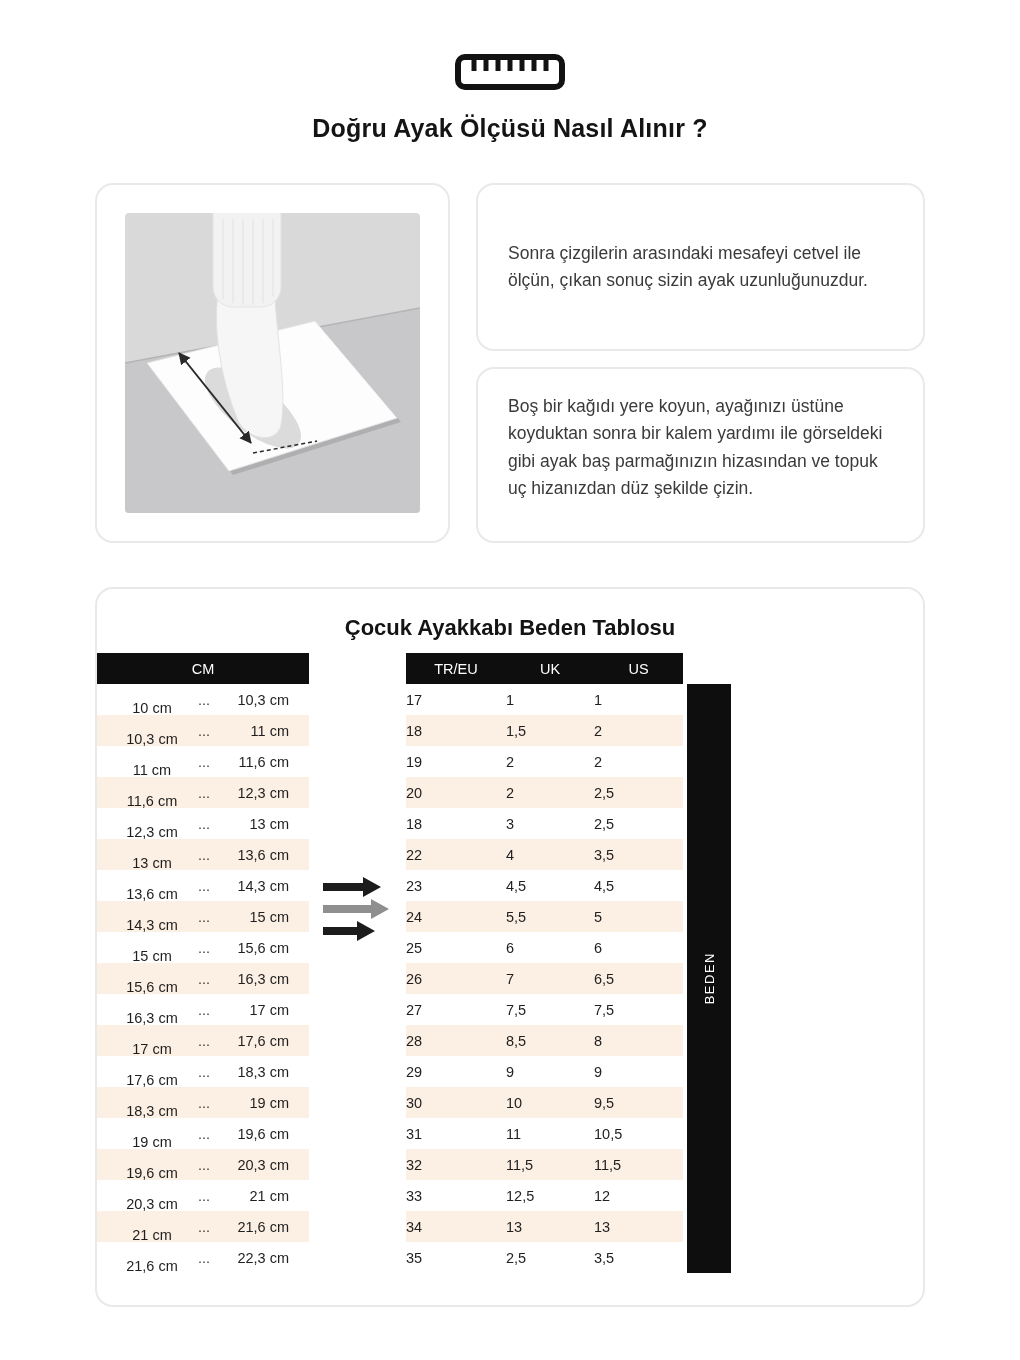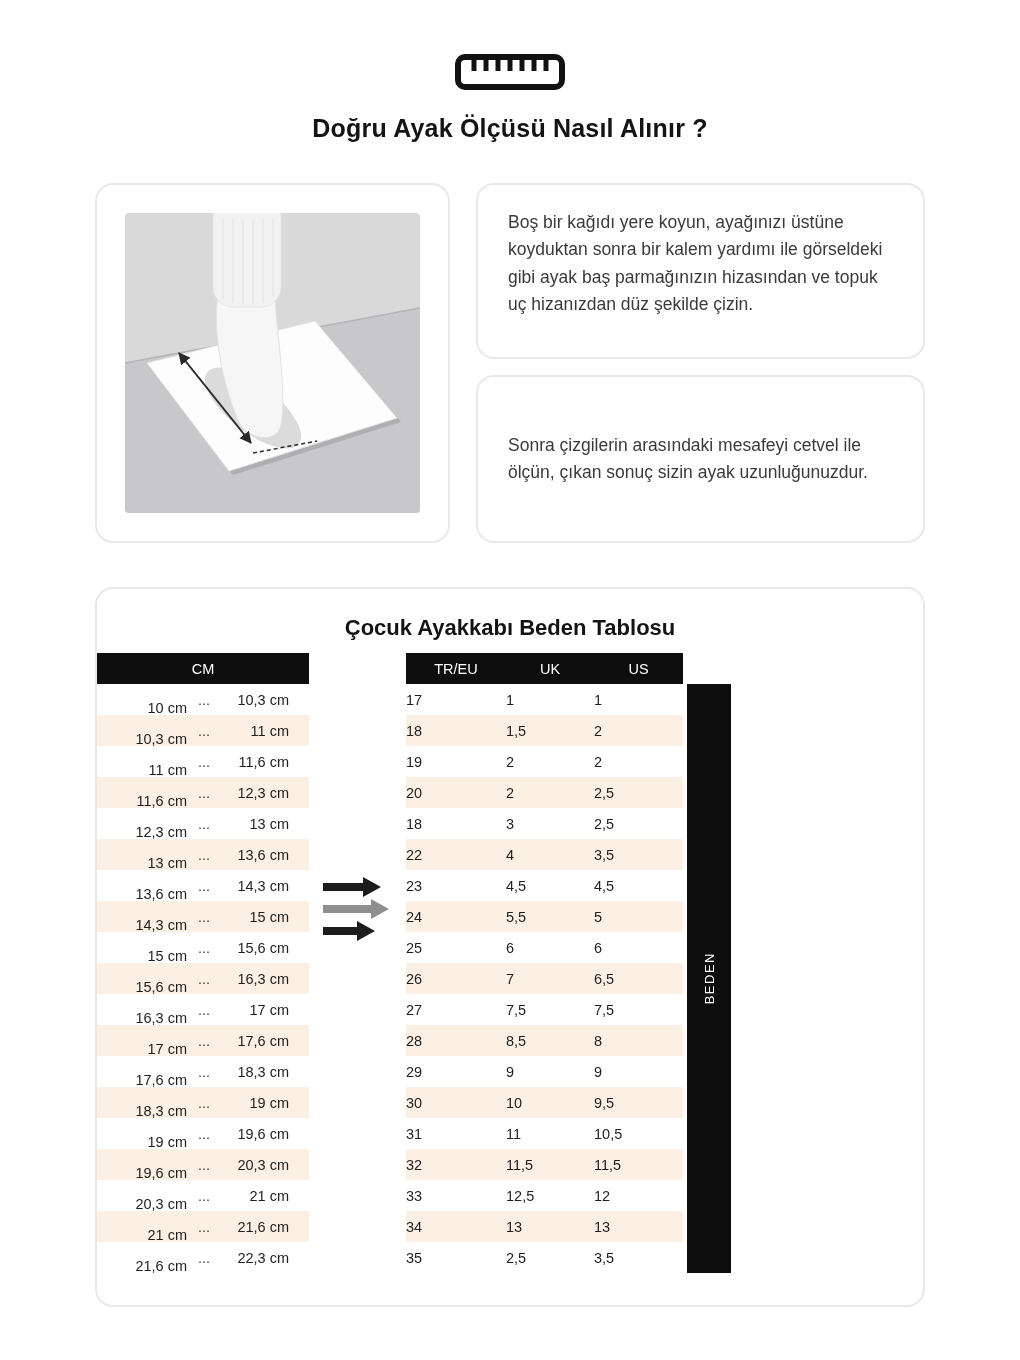--- a/index.html
+++ b/index.html
@@ -32,21 +32,21 @@
   .tables-row { display:flex; align-items:flex-start; }
   .table-header {
     background:#0e0e0e; color:#fff; height:31px;
     display:flex; align-items:center; justify-content:center;
     font-size:14.5px; font-weight:normal;
   }
   .row { height:31px; display:flex; align-items:center; font-size:14.5px; color:#1f1f1f; }
 
   .cm-table { width:212px; flex:none; }
   .cm-rows .row:nth-child(even) { background:#fcefe3; }
-  .c-left  { width:90px; padding-left:20px; text-align:right;margin-top:16px; }
+  .c-left  { width:90px; padding-left:20px; text-align:center;margin-top:16px; }
   .c-dots  { width:34px; text-align:center; color:#3a3a3a; }
   .c-right { flex:1; text-align:right; padding-right:20px; }
 
   .arrows-col { width:97px; flex:none; display:flex; justify-content:center; padding-top:222px; }
 
   .size-table { width:277px; flex:none; }
   .size-head span { display:block; text-align:center; }
   .size-head .h0, .s0 { width:100px; }
   .size-head .h1, .s1 { width:88px; }
   .size-head .h2, .s2 { width:89px; }
@@ -118,25 +118,25 @@
             <line x1="148" y1="6" x2="148" y2="84"></line>
           </g>
 
           <line x1="54" y1="140" x2="126" y2="230" stroke="#2a2a2a" stroke-width="2" marker-start="url(#ah)" marker-end="url(#ah)"></line>
           <line x1="128" y1="240" x2="192" y2="228" stroke="#2a2a2a" stroke-width="1.5" stroke-dasharray="4 3"></line>
         </svg>
       </div>
     </div>
 
     <div class="right-col">
+      <div class="card text-card step2">
+        <p>Sonra çizgilerin arasındaki mesafeyi cetvel ile ölçün, çıkan sonuç sizin ayak uzunluğunuzdur.</p>
+      </div>
       <div class="card text-card step1">
         <p>Boş bir kağıdı yere koyun, ayağınızı üstüne koyduktan sonra bir kalem yardımı ile görseldeki gibi ayak baş parmağınızın hizasından ve topuk uç hizanızdan düz şekilde çizin.</p>
-      </div>
-      <div class="card text-card step2">
-        <p>Sonra çizgilerin arasındaki mesafeyi cetvel ile ölçün, çıkan sonuç sizin ayak uzunluğunuzdur.</p>
       </div>
     </div>
 
   </div>
 
   <div class="card table-card">
     <h2 class="table-title">Çocuk Ayakkabı Beden Tablosu</h2>
 
     <div class="tables-row">
 

